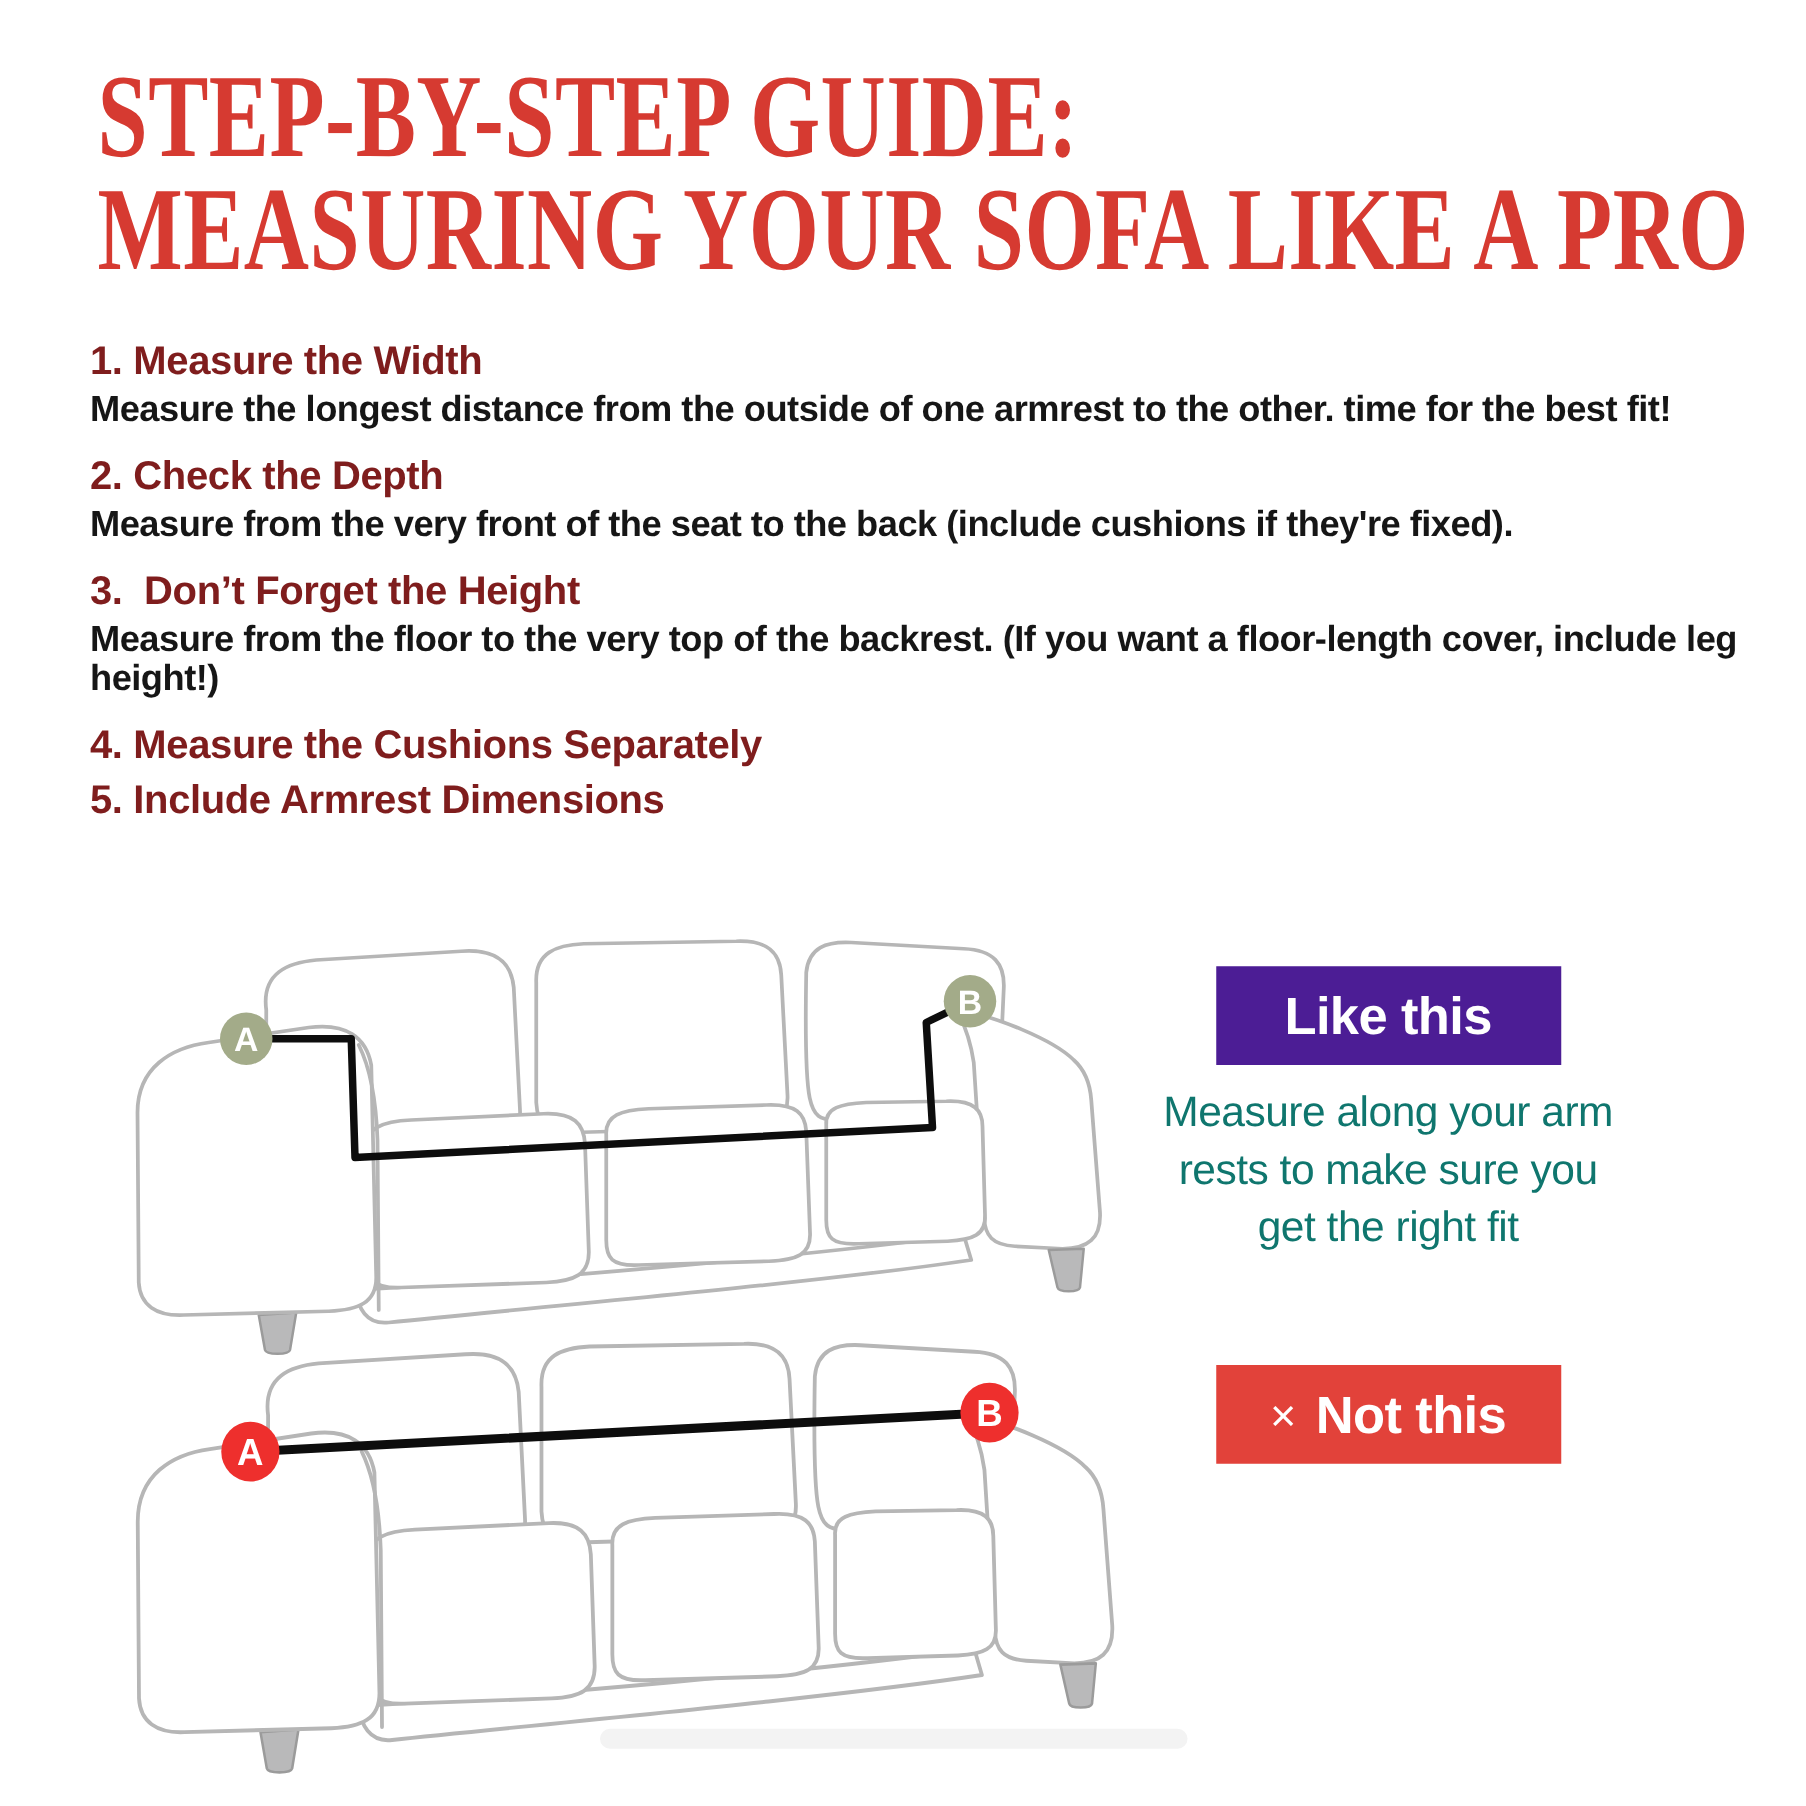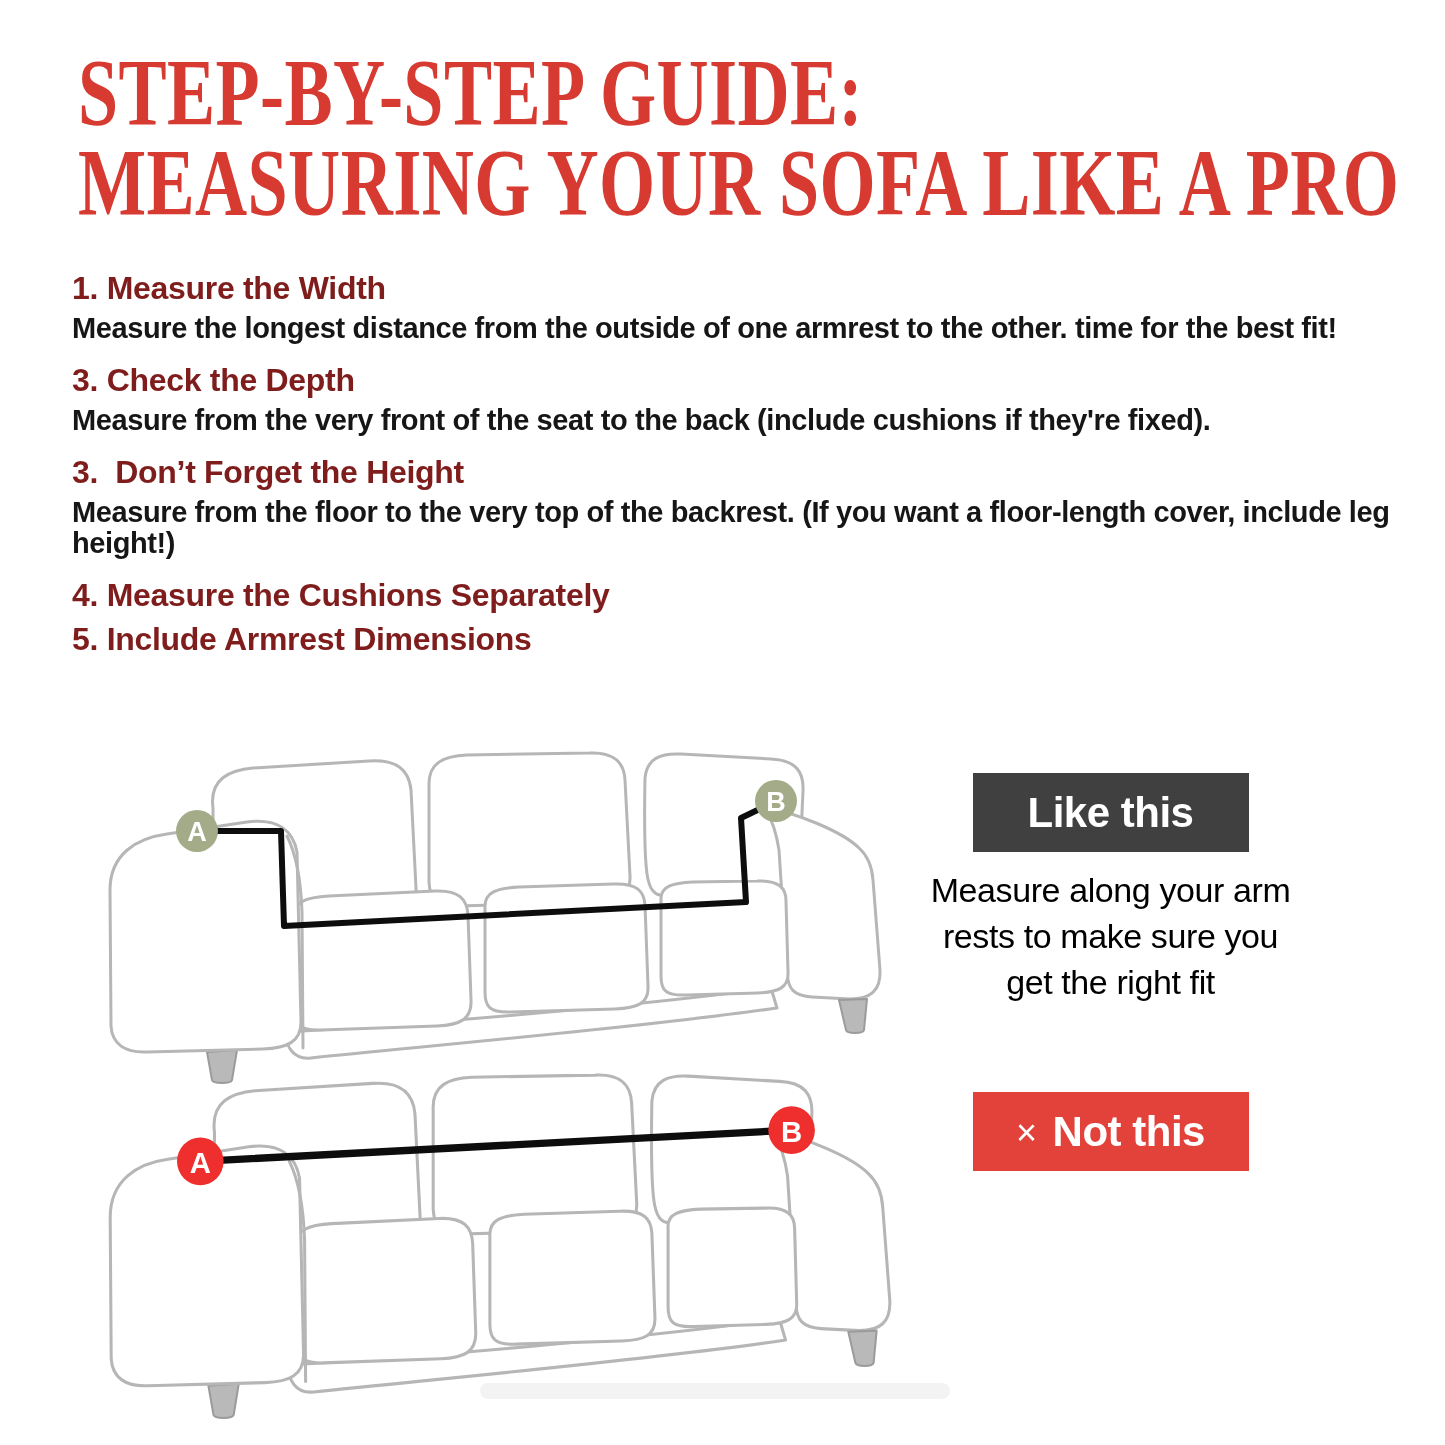--- a/index.html
+++ b/index.html
@@ -24,25 +24,25 @@
     color:#161616;font-size:29px;line-height:31px;margin:3px 0 14px 0;letter-spacing:-0.4px;font-weight:bold;
   }
   
   .callout{position:absolute;left:918px;width:385px;text-align:center;}
   .callout.like{top:773px;}
   .callout.not{top:1092px;}
   .badge{
     width:276px;height:79px;margin:0 auto;display:flex;align-items:center;justify-content:center;
     color:#ffffff;font-weight:bold;font-size:42px;letter-spacing:-0.5px;
   }
-  .badge.green{background:#404040;}
+  .badge.green{background:#4c1d95;}
   .badge.red{background:#e2423a;}
   .x-mark{font-weight:400;font-size:36px;margin-right:16px;position:relative;top:1px;}
   .desc{
-    margin-top:15px;font-size:34px;line-height:46px;color:#000000;letter-spacing:-0.4px;
+    margin-top:15px;font-size:34px;line-height:46px;color:#0f766e;letter-spacing:-0.4px;
   }
   
   .sofa1{position:absolute;left:95px;top:750px;width:800px;height:335px;}
   .sofa2{position:absolute;left:95px;top:1072px;width:810px;height:348px;}
   .floor-shadow{
     position:absolute;left:480px;top:1383px;width:470px;height:16px;
     background:#f3f3f3;border-radius:8px;
   }
   svg text{font-family:"Liberation Sans",sans-serif;font-weight:bold;fill:#ffffff;}
   .sofa-line{stroke:#b6b6b6;stroke-width:3;fill:#ffffff;stroke-linejoin:round;stroke-linecap:round;}
@@ -57,21 +57,21 @@
   <span class="title-line">STEP-BY-STEP GUIDE:</span>
   <span class="title-line">MEASURING YOUR SOFA LIKE A PRO</span>
 </div>
 
 <div class="steps">
   <div class="step">
     <p class="step-heading">1. Measure the Width</p>
     <p class="step-body">Measure the longest distance from the outside of one armrest to the other. time for the best fit!</p>
   </div>
   <div class="step">
-    <p class="step-heading">3. Check the Depth</p>
+    <p class="step-heading">2. Check the Depth</p>
     <p class="step-body">Measure from the very front of the seat to the back (include cushions if they're fixed).</p>
   </div>
   <div class="step">
     <p class="step-heading">3.  Don’t Forget the Height</p>
     <p class="step-body">Measure from the floor to the very top of the backrest. (If you want a floor-length cover, include leg height!)</p>
   </div>
   <div class="step">
     <p class="step-heading">4. Measure the Cushions Separately</p>
   </div>
   <div class="step">

